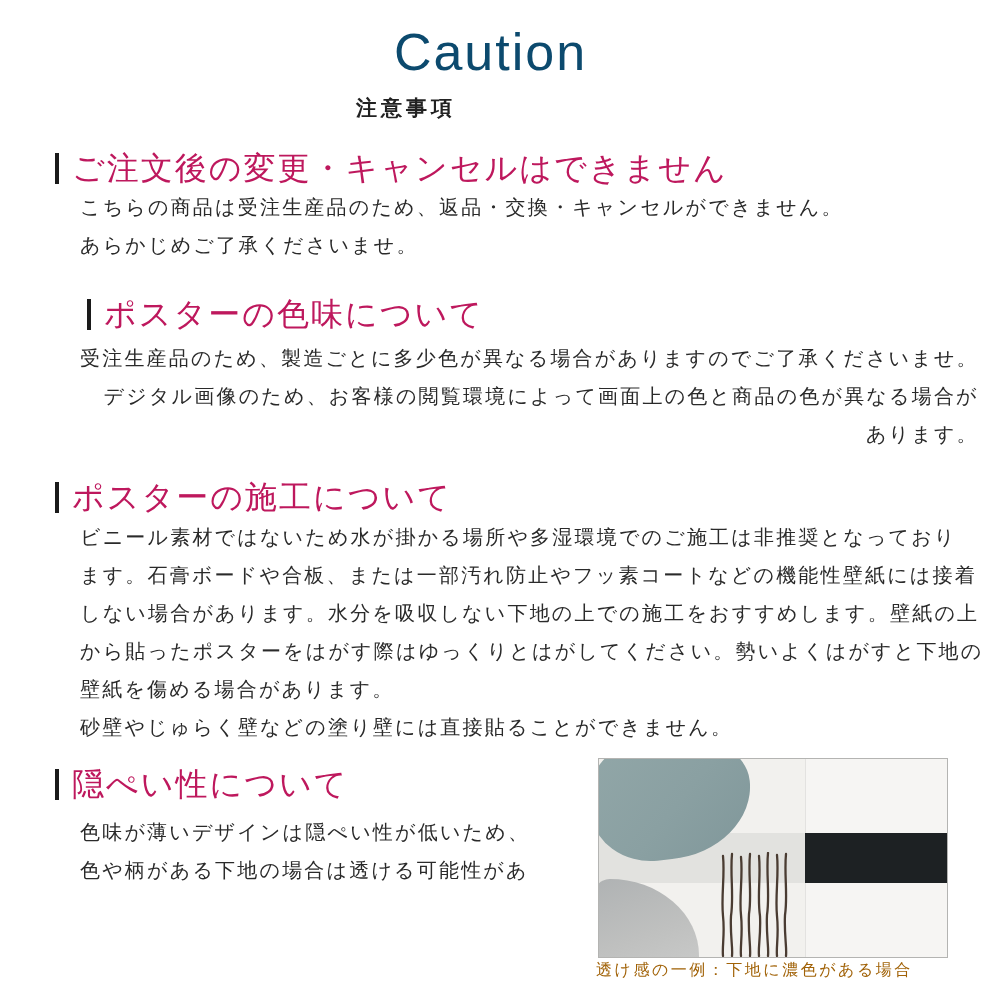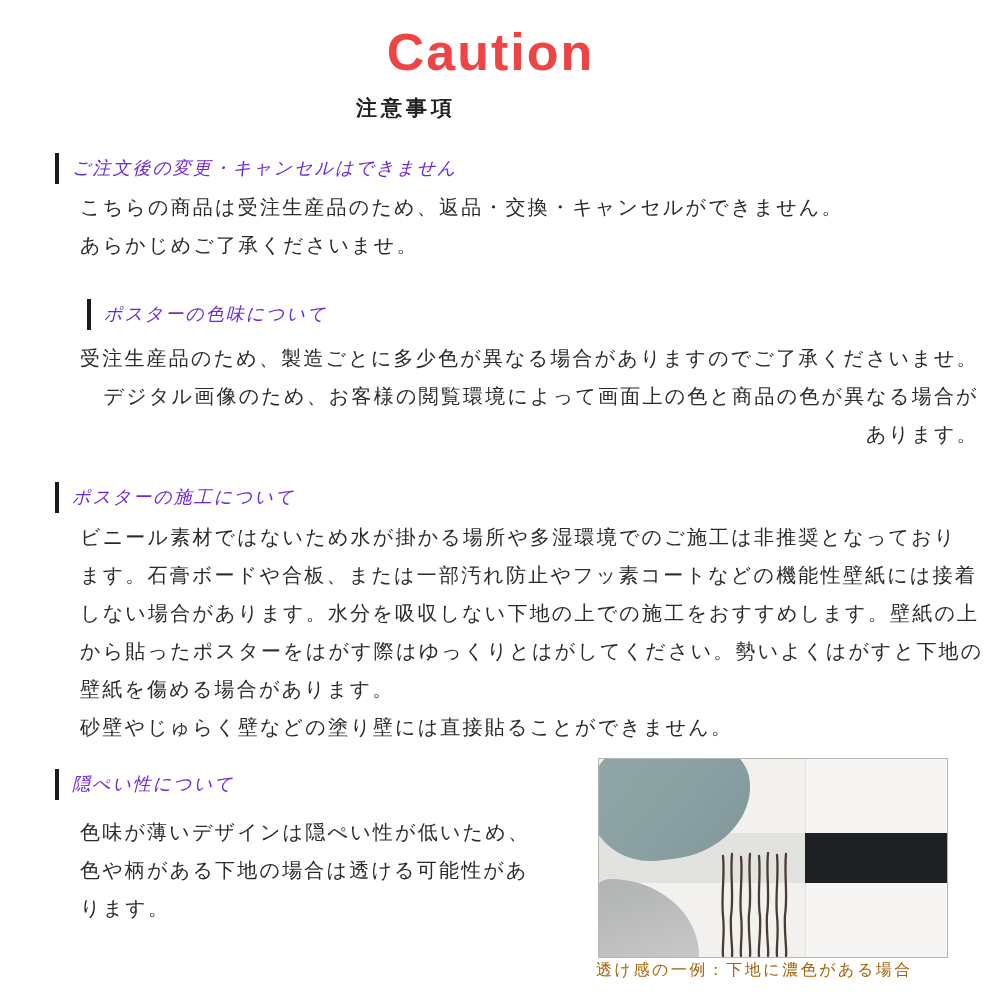--- a/index.html
+++ b/index.html
@@ -6,32 +6,32 @@
   body{
     width:1000px;height:1000px;position:relative;overflow:hidden;
     background:#ffffff;color:#262626;
     font-family:"Liberation Sans","DejaVu Sans",sans-serif;
   }
   .abs{position:absolute;}
 
   
   .title{
     top:22px;left:0;width:981px;text-align:center;
-    font-size:52px;font-weight:bold;letter-spacing:2px;color:#ef4444;
+    font-size:52px;font-weight:normal;letter-spacing:2px;color:#0c4a6e;
   }
   .subtitle{
     top:94px;left:0;width:812px;text-align:center;
     font-size:21px;font-weight:600;letter-spacing:4px;color:#222;
   }
 
   
   .sec-head{left:55px;display:flex;align-items:center;}
   .bar{display:inline-block;width:4px;height:31px;background:#1a1a1a;margin-right:13px;flex:0 0 auto;}
   .sec-title{
-    font-size:18px;font-weight:500;letter-spacing:2px;color:#6d28d9;white-space:nowrap;line-height:34px;font-style:italic;
+    font-size:32px;font-weight:500;letter-spacing:2px;color:#be185d;white-space:nowrap;line-height:34px;
   }
   .sec-body{left:80px;font-size:20px;letter-spacing:2.2px;color:#2a2a2a;}
   .sec-body div{line-height:38px;white-space:nowrap;height:38px;}
 
   .s1-head{top:151px;}  .s1-body{top:188px;}
   .s2-head{top:297px;padding-left:32px;}  .s2-body{top:339px;text-align:right;}
   .s3-head{top:480px;}  .s3-body{top:518px;}
   .s4-head{top:767px;}  .s4-body{top:813px;}
 
   
@@ -102,21 +102,20 @@
 </section>
 
 <section>
   <div class="abs sec-head s4-head">
     <span class="bar"></span>
     <h2 class="sec-title" style="margin:0;">隠ぺい性について</h2>
   </div>
   <div class="abs sec-body s4-body">
       <div>色味が薄いデザインは隠ぺい性が低いため、</div>
       <div>色や柄がある下地の場合は透ける可能性があ</div>
-      <div>ります。</div>
     </div>
 </section>
 
 <figure class="abs figure" style="margin:0;">
   <div class="fig-poster"></div>
   <div class="fig-band-through"></div>
   <div class="fig-band-dark"></div>
   <div class="fig-blob-teal"></div>
   <div class="fig-blob-gray"></div>
   <svg class="fig-sticks" width="72" height="105" viewBox="0 0 72 105" fill="none">

